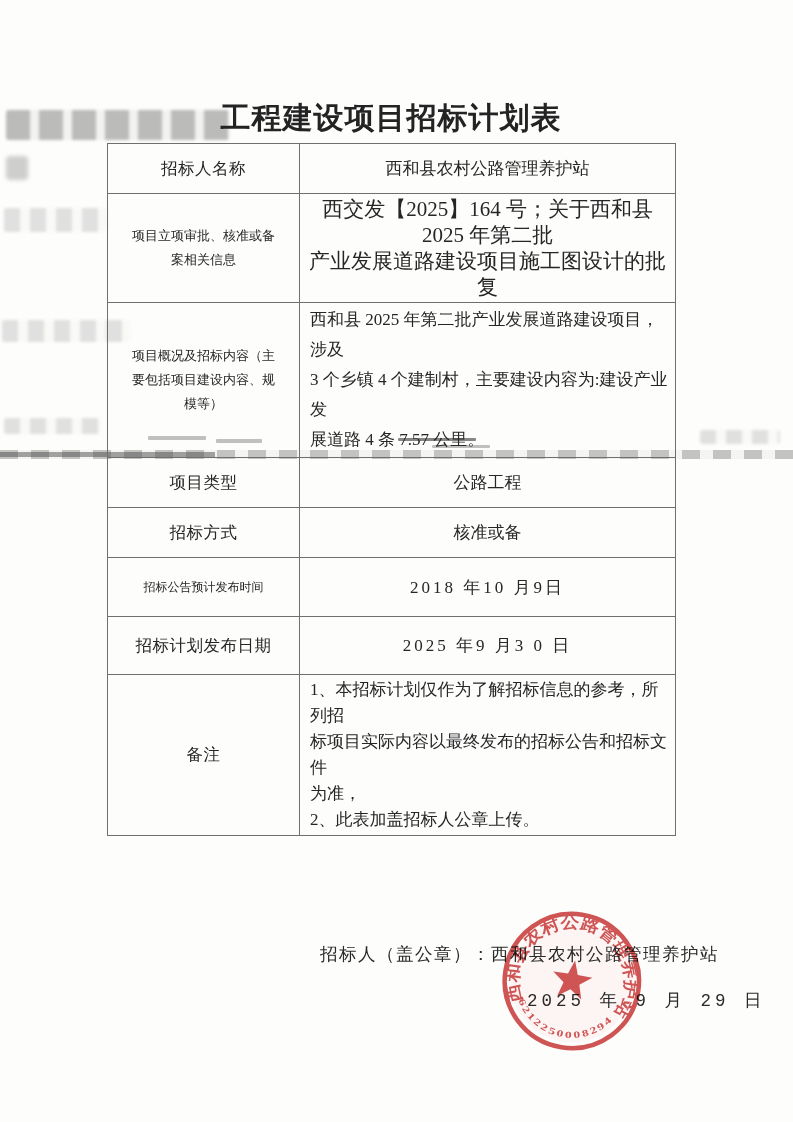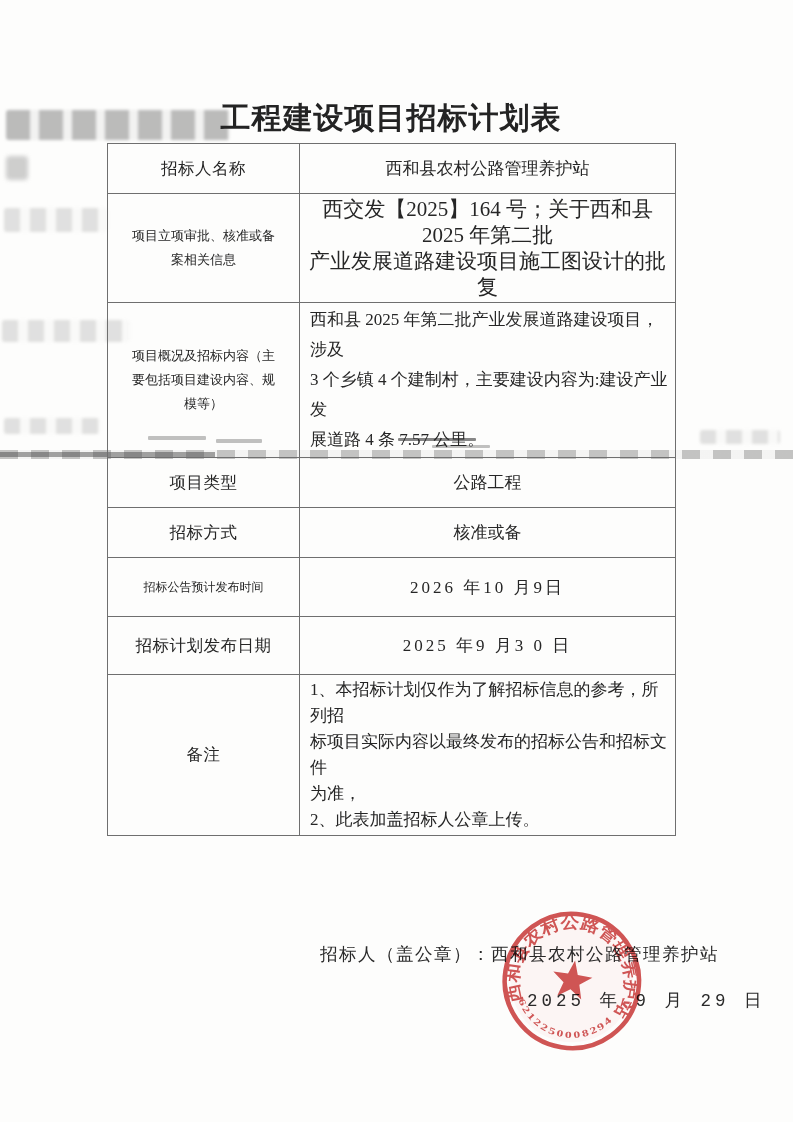--- a/index.html
+++ b/index.html
@@ -120,21 +120,21 @@
       <tr style="height:50px">
         <td class="lbl">项目类型</td>
         <td class="val">公路工程</td>
       </tr>
       <tr style="height:50px">
         <td class="lbl">招标方式</td>
         <td class="val">核准或备</td>
       </tr>
       <tr style="height:59px">
         <td class="lbl" style="font-size:12px;letter-spacing:0">招标公告预计发布时间</td>
-        <td class="val t-date">2026 年10 月9日</td>
+        <td class="val t-date">2018 年10 月9日</td>
       </tr>
       <tr style="height:58px">
         <td class="lbl">招标计划发布日期</td>
         <td class="val t-date">2025 年9 月3 0 日</td>
       </tr>
       <tr style="height:103px">
         <td class="lbl">备注</td>
         <td class="val pre t-left">1、本招标计划仅作为了解招标信息的参考，所列招
 标项目实际内容以最终发布的招标公告和招标文件
 为准，

